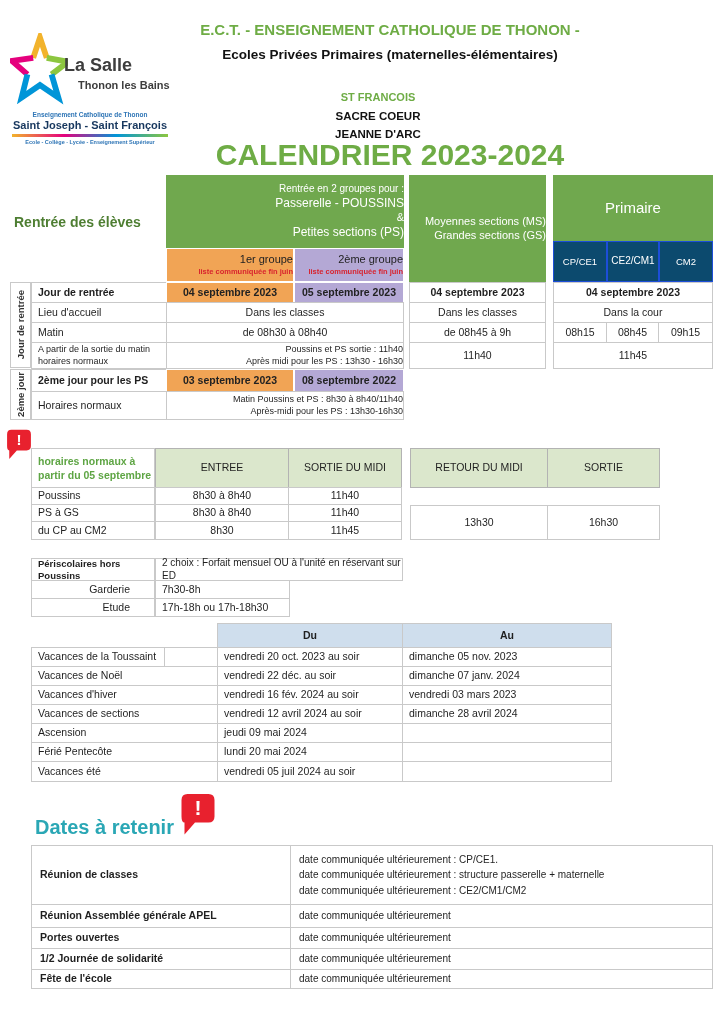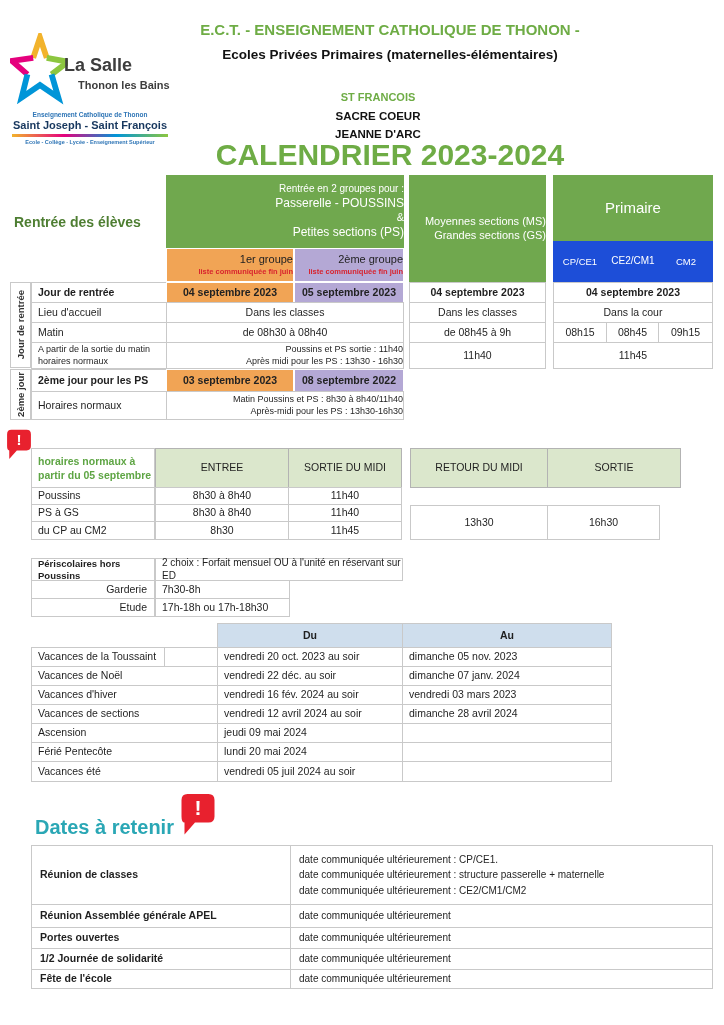--- a/index.html
+++ b/index.html
@@ -1,25 +1,25 @@
 <!DOCTYPE html>
 <html><head>
 <meta charset="utf-8">
 <style>
   html,body{margin:0;padding:0;background:#888;}
   .page{position:relative;width:724px;height:1025px;background:#ffffff;overflow:hidden;
         font-family:"Liberation Sans",sans-serif;color:#1f1f1f;}
   .c{position:absolute;box-sizing:border-box;font-size:10.5px;display:flex;align-items:center;
      justify-content:center;text-align:center;line-height:1.25;background:#fff;border:1px solid #c9c9c9;}
   .left{justify-content:flex-start;text-align:left;padding-left:6px;}
-  .right{justify-content:flex-end;text-align:right;padding-right:7px;}
+  .right{justify-content:flex-end;text-align:right;padding-right:24px;}
   .b{font-weight:bold;}
   .col{flex-direction:column;align-items:flex-end;}
   .green{background:#70a84e;color:#fff;border:none;}
-  .lg{background:#1d4ed8;color:#fff;border:3px solid #1d4ed8;}
+  .lg{background:#0c4a6e;color:#fff;border:1px solid #1d4ed8;}
   .pg{background:#dbe7cc;border:1px solid #b3b3b3;}
   .or{background:#f1a455;border:1px solid #fff;}
   .pu{background:#b4a8d5;border:1px solid #fff;}
   .blue{background:#cfdeed;}
   .vtext{writing-mode:vertical-rl;transform:rotate(180deg);font-weight:bold;font-size:9.5px;color:#333;}
   .small{font-size:9px;}
   .redsmall{font-size:7.5px;color:#d8232e;font-weight:bold;}
   .gtitle{position:absolute;font-weight:bold;color:#4e7e32;font-size:14px;}
   .htext{position:absolute;text-align:center;}
 </style>
@@ -120,21 +120,21 @@
 
   <svg width="26" height="34" viewBox="0 0 24 30" style="position:absolute;left:6px;top:428px;">
     <path d="M5 1 H19 Q23 1 23 5 V16 Q23 20 19 20 H10 L3 28 V20 Q1 20 1 16 V5 Q1 1 5 1 Z" fill="#e8212e"></path>
     <text x="12" y="15" text-anchor="middle" font-size="14" font-weight="bold" fill="#fff">!</text>
   </svg>
 
   <div class="c left b" style="left:31px;top:448px;width:124px;height:40px;color:#5ea544;line-height:1.35;">horaires normaux à partir du 05 septembre</div>
   <div class="c pg" style="left:155px;top:448px;width:134px;height:40px;">ENTREE</div>
   <div class="c pg" style="left:288px;top:448px;width:114px;height:40px;">SORTIE DU MIDI</div>
   <div class="c pg" style="left:410px;top:448px;width:138px;height:40px;">RETOUR DU MIDI</div>
-  <div class="c pg" style="left:547px;top:448px;width:134px;height:40px;">SORTIE</div>
+  <div class="c pg" style="left:547px;top:448px;width:113px;height:40px;">SORTIE</div>
 
   <div class="c left" style="left:31px;top:487px;width:124px;height:18px;">Poussins</div>
   <div class="c" style="left:155px;top:487px;width:134px;height:18px;">8h30 à 8h40</div>
   <div class="c" style="left:288px;top:487px;width:114px;height:18px;">11h40</div>
 
   <div class="c left" style="left:31px;top:504px;width:124px;height:18px;">PS à GS</div>
   <div class="c" style="left:155px;top:504px;width:134px;height:18px;">8h30 à 8h40</div>
   <div class="c" style="left:288px;top:504px;width:114px;height:18px;">11h40</div>
 
   <div class="c left" style="left:31px;top:521px;width:124px;height:19px;">du CP au CM2</div>

